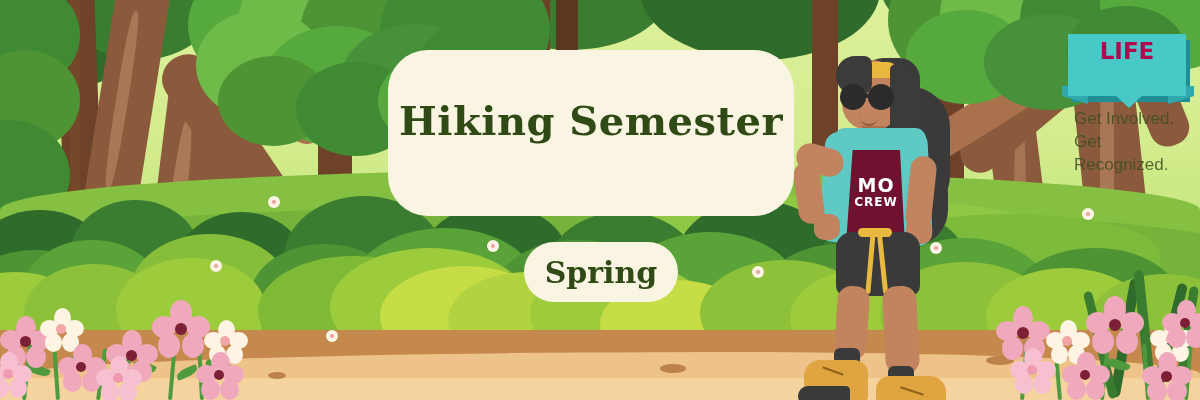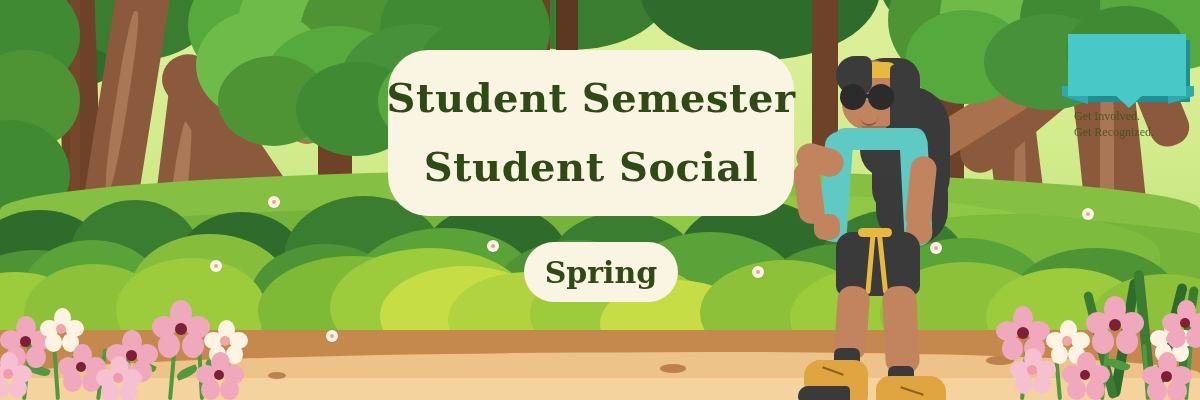--- a/index.html
+++ b/index.html
@@ -80,22 +80,22 @@
   .ribbon-tail-r{left:100px;top:52px;width:26px;height:18px;background:#2fa9ae;
       clip-path:polygon(0 0,100% 0,100% 55%,0 100%);}
   .ribbon-notch{left:44px;top:58px;width:34px;height:16px;background:#49c8c8;
       clip-path:polygon(0 0,100% 0,50% 100%);}
   .logo-text{position:absolute;left:0;top:4px;width:118px;text-align:center;
       font-family:"DejaVu Sans","Liberation Sans",sans-serif;font-weight:bold;
       color:#b2064f;line-height:1;letter-spacing:0px;}
   .logo-l1{font-size:23px;}
   .logo-l2{font-size:23px;margin-top:2px;}
   .tagline{position:absolute;left:6px;top:74px;width:124px;
-      font-family:Liberation Serif, serif;
-      font-size:12px;color:#3e4f20;opacity:.85;line-height:1.35;text-align:left;}
+      font-family:Liberation Sans, sans-serif;
+      font-size:17px;color:#3e4f20;opacity:.85;line-height:1.35;text-align:left;}
 
   
   .hiker{left:780px;top:46px;width:200px;height:354px;}
   .hk{position:absolute;}
   .skin{background:#c1845e;}
   .skin-d{background:#a96e4a;}
   .hair{background:#3b3b3b;}
   .teal{background:#5fc9c4;}
   .maroon{background:#6e1230;}
   .dark{background:#3a3a3a;}
@@ -298,20 +298,24 @@
     <div class="hk hair" style="left:110px;top:18px;width:26px;height:74px;border-radius:10px 22px 30px 16px;"></div>
 
     <div class="hk" style="left:60px;top:38px;width:26px;height:26px;background:#2b2b2b;border-radius:50%;"></div>
     <div class="hk" style="left:88px;top:38px;width:26px;height:26px;background:#2b2b2b;border-radius:50%;"></div>
     <div class="hk" style="left:84px;top:48px;width:8px;height:4px;background:#2b2b2b;"></div>
 
     <div class="hk" style="left:80px;top:70px;width:18px;height:8px;border-bottom:2px solid #8a5a3c;border-radius:0 0 12px 12px;"></div>
 
     <div class="hk skin-d" style="left:82px;top:80px;width:24px;height:16px;"></div>
 
+    <div class="hk maroon" style="left:62px;top:88px;width:68px;height:110px;border-radius:16px 16px 14px 14px;">
+      <div class="shirt-text" style="top:40px;font-size:19px;letter-spacing:1px;">MO</div>
+      <div class="shirt-text" style="top:61px;font-size:12px;letter-spacing:1px;">CREW</div>
+    </div>
 
     <div class="hk teal" style="left:42px;top:86px;width:28px;height:110px;border-radius:14px 6px 10px 14px;transform:rotate(4deg);"></div>
     <div class="hk teal" style="left:122px;top:84px;width:28px;height:116px;border-radius:6px 14px 14px 10px;transform:rotate(-3deg);"></div>
     <div class="hk teal" style="left:54px;top:82px;width:92px;height:22px;border-radius:16px;"></div>
 
     <div class="hk skin" style="left:16px;top:100px;width:48px;height:28px;border-radius:18px;transform:rotate(16deg);"></div>
     <div class="hk skin" style="left:16px;top:116px;width:26px;height:62px;border-radius:16px;transform:rotate(-8deg);"></div>
     <div class="hk skin" style="left:34px;top:168px;width:26px;height:26px;border-radius:10px;"></div>
     <div class="hk skin" style="left:128px;top:110px;width:26px;height:74px;border-radius:16px;transform:rotate(6deg);"></div>
     <div class="hk skin" style="left:126px;top:172px;width:26px;height:26px;border-radius:10px;"></div>
@@ -510,35 +514,35 @@
       <div class="petal" style="left:15px;top:0px;width:19px;height:22px;background:#f0a8bd;"></div>
       <div class="petal" style="left:0px;top:13px;width:21px;height:19px;background:#f0a8bd;"></div>
       <div class="petal" style="left:27px;top:13px;width:21px;height:19px;background:#f0a8bd;"></div>
       <div class="petal" style="left:5px;top:27px;width:19px;height:21px;background:#f0a8bd;"></div>
       <div class="petal" style="left:24px;top:27px;width:19px;height:21px;background:#f0a8bd;"></div>
       <div class="center" style="left:18px;top:18px;width:10px;height:10px;"></div>
     </div>
   </div>
 
   <div class="panel title-panel abs">
-    <div class="title-line l1">Student Semester</div>
-    <div class="title-line l2">Student Social</div>
+    <div class="title-line l1">Hiking Semester</div>
   </div>
 
   <div class="panel hiking-panel abs">
     <span class="hiking-text">Spring</span>
   </div>
 
   <div class="logo-wrap abs">
     <div class="abs ribbon-shadow"></div>
     <div class="abs ribbon-tail-l"></div>
     <div class="abs ribbon-tail-r"></div>
     <div class="abs ribbon"></div>
     <div class="abs ribbon-notch"></div>
     <div class="logo-text">
+      <div class="logo-l2">LIFE</div>
     </div>
     <div class="tagline">
       <div>Get Involved.</div>
       <div>Get Recognized.</div>
     </div>
   </div>
 
 </div>
 
 </body></html>

